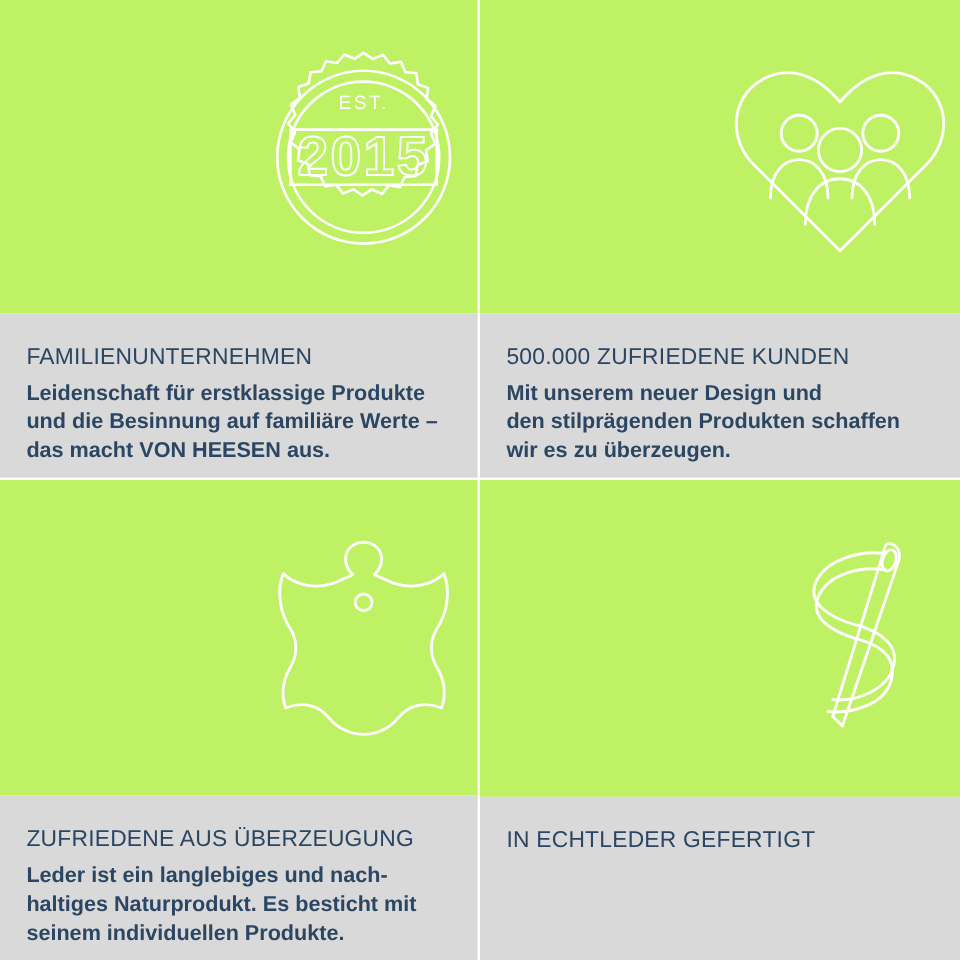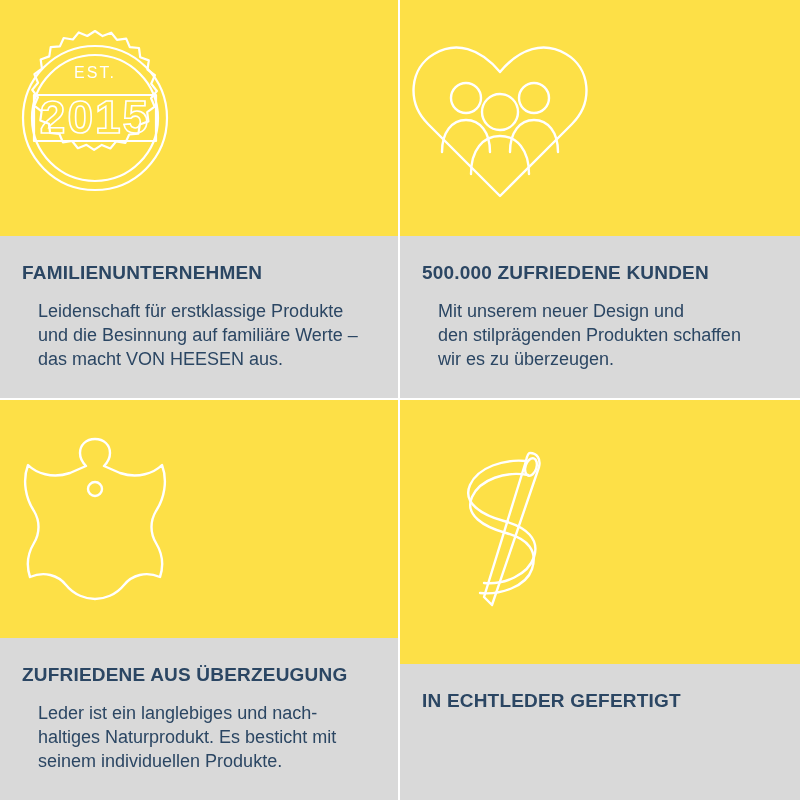--- a/index.html
+++ b/index.html
@@ -23,48 +23,49 @@
   .cell {
     position: relative;
     display: flex;
     flex-direction: column;
     box-sizing: border-box;
   }
   .cell.left { border-right: 2px solid #ffffff; }
   .cell.top  { border-bottom: 2px solid #ffffff; }
 
   .icon-pane {
-    background: #fde047;
+    background: #bef264;
     height: 264px;
     display: flex;
     align-items: center;
-    justify-content: flex-start;
+    justify-content: flex-end;
     box-sizing: border-box;
   }
   .text-pane {
     background: #d9d9d9;
     flex: 1;
     box-sizing: border-box;
     padding: 26px 22px 10px 22px;
     color: #2b4663;
   }
   .heading {
     font-size: 19px;
-    font-weight: bold;
+    font-weight: normal;
     letter-spacing: 0.2px;
     margin: 0 0 7px 0;
     line-height: 1.15;
     color: #2b4663;
   }
   .body-text {
     font-size: 18px;
     line-height: 1.33;
-    margin: 16px;
+    margin: 0;
     color: #2b4663;
     white-space: pre-line;
+    font-weight: bold;
   }
   svg { display: block; }
 </style>
 </head>
 <body>
 
 <div class="grid">
 
   <div class="cell left top">
     <div class="icon-pane">

